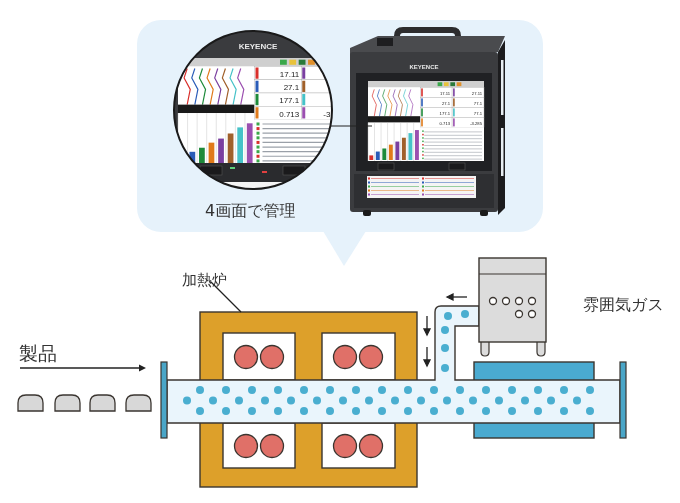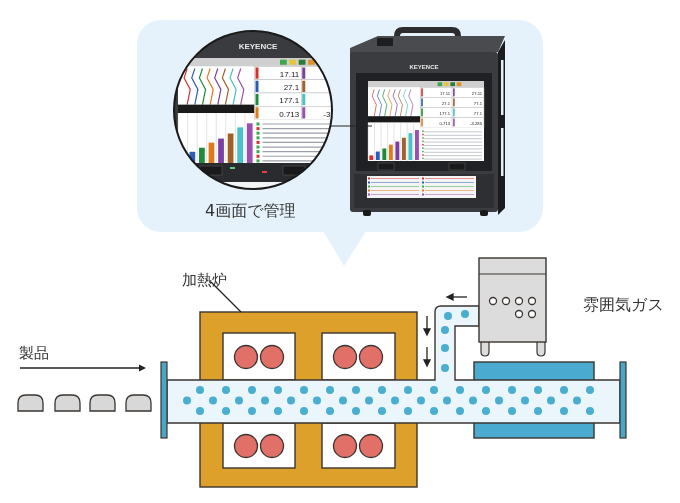--- a/index.html
+++ b/index.html
@@ -361,14 +361,14 @@
       <path d="M55,411 L55,403 Q55,395 63,395 L72,395 Q80,395 80,403 L80,411 Z" fill="#d8d8d8" stroke="#3a3530" stroke-width="1.3"></path>
       <path d="M90,411 L90,403 Q90,395 98,395 L107,395 Q115,395 115,403 L115,411 Z" fill="#d8d8d8" stroke="#3a3530" stroke-width="1.3"></path>
       <path d="M126,411 L126,403 Q126,395 134,395 L143,395 Q151,395 151,403 L151,411 Z" fill="#d8d8d8" stroke="#3a3530" stroke-width="1.3"></path>
     </g>
 
   <line x1="211" y1="282" x2="241" y2="312" stroke="#222" stroke-width="1.3"></line>
 </svg>
 
 <div class="lbl" style="left:205px; top:202px; font-size:16px;">4画面で管理</div>
 <div class="lbl" style="left:182px; top:262px; font-size:15px;margin-top:9px;">加熱炉</div>
-<div class="lbl" style="left:19px; top:344px; font-size:15px;">製品</div>
+<div class="lbl" style="left:19px; top:344px; font-size:19px;">製品</div>
 <div class="lbl" style="left:583px; top:296px; font-size:16px;">雰囲気ガス</div>
 
 </body></html>

